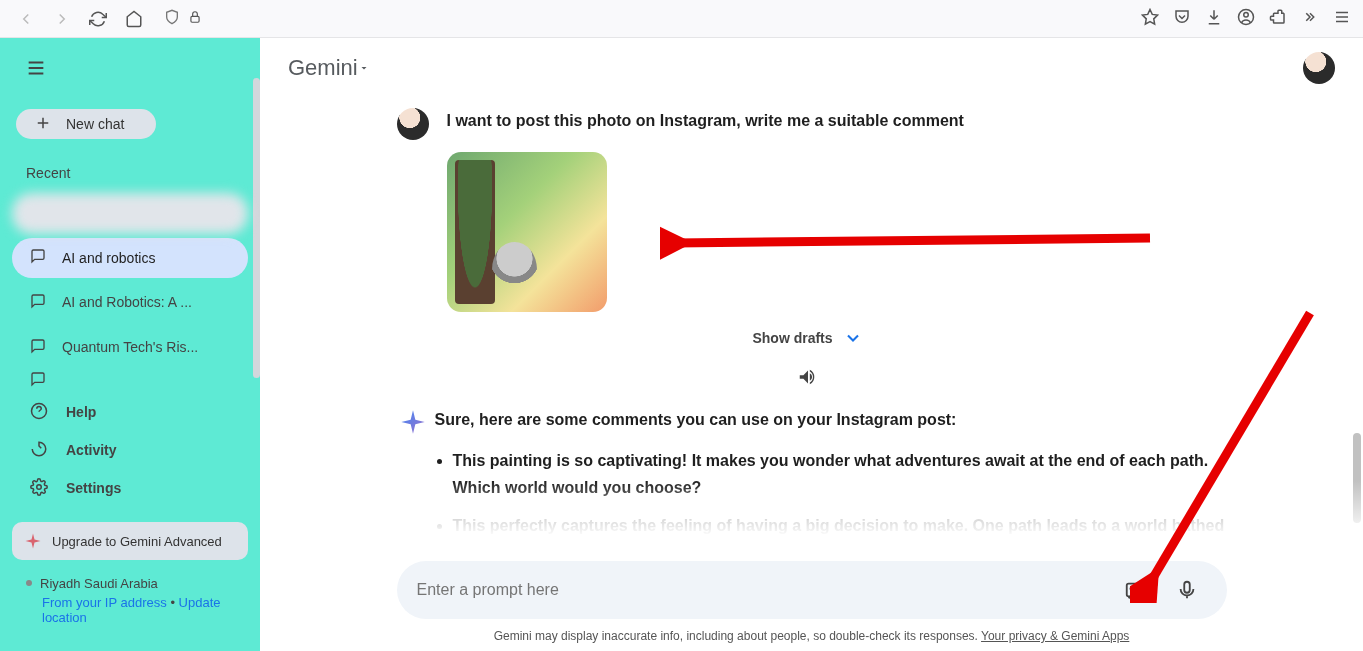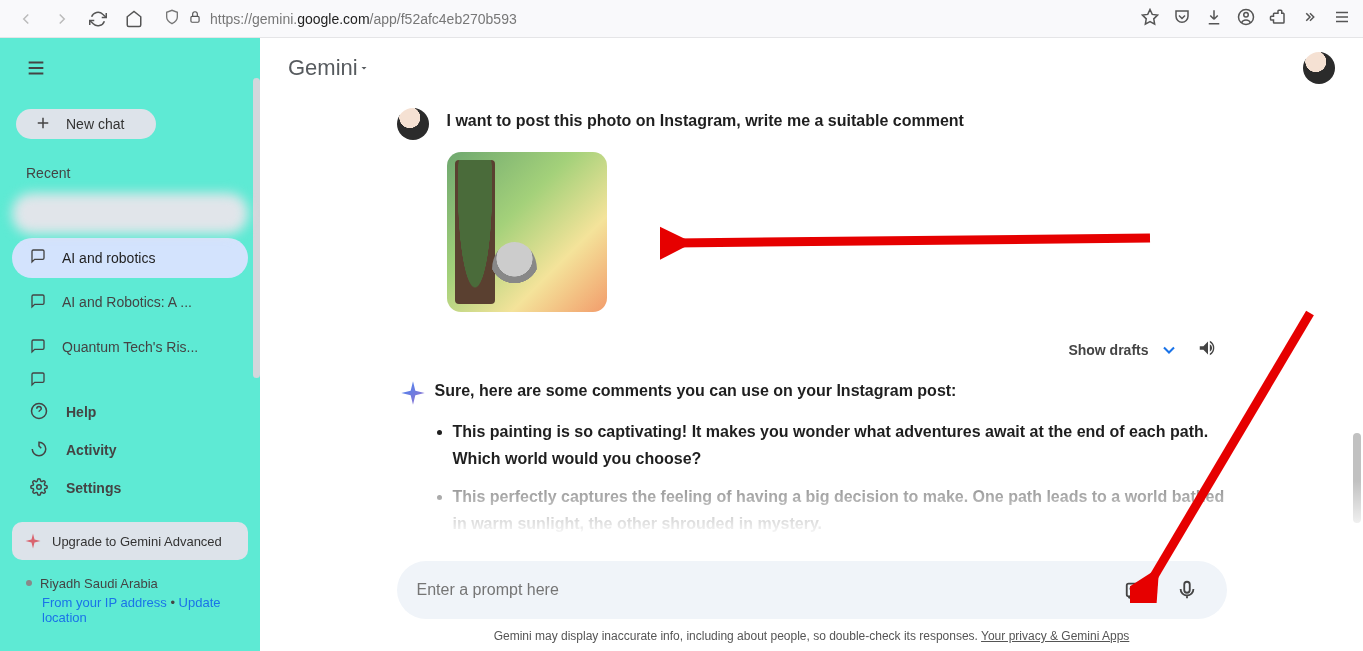--- a/index.html
+++ b/index.html
@@ -46,21 +46,21 @@
     .conversation { max-width: 830px; margin: 10px auto 0 auto; }
 
     .user-row { display: flex; gap: 18px; margin-bottom: 12px; }
     .user-avatar { width: 32px; height: 32px; border-radius: 50%; background: radial-gradient(circle at 40% 30%, #f5e1d3 35%, #2b2b2b 36%); flex-shrink: 0;}
     .user-msg { font-size: 16px; color: #1f1f1f; padding-top: 4px; }
 
     .attached-img { width: 160px; height: 160px; border-radius: 14px; margin-left: 50px; margin-top: 4px; background: linear-gradient(135deg,#6fa86f 0%,#a4d17a 40%,#f4e39a 70%,#f29c6b 100%); position:relative; overflow:hidden;}
     .attached-img::before{content:'';position:absolute;left:8px;top:8px;width:40px;height:144px;background:radial-gradient(ellipse at 50% 20%,#4a6b3a 60%,transparent 61%),linear-gradient(#5a4030,#5a4030);border-radius:4px;}
     .attached-img::after{content:'';position:absolute;left:45px;bottom:15px;width:45px;height:55px;background:radial-gradient(circle at 50% 30%,#ccc 40%,#888 41% 55%,transparent 56%);border-radius:50% 50% 40% 40%;}
 
-    .response-header { display: flex; justify-content: flex-end; align-items: center; gap: 18px; margin: 25px 0 14px 0; padding-right: 8px;}
+    .response-header { display: flex; justify-content: flex-end; align-items: center; gap: 18px; margin: 16px 0 14px 0; padding-right: 8px; flex-direction: column;}
     .show-drafts { display: flex; align-items: center; gap: 10px; color: #444; font-size: 14px; cursor: pointer; }
     .sound-btn { cursor: pointer; color: #444;}
 
     .ai-row { display: flex; gap: 6px; }
     .spark { width: 32px; height: 32px; flex-shrink: 0; display:flex; align-items:center; justify-content:center;}
     .ai-msg { font-size: 16px; color: #1f1f1f; line-height: 1.7; }
     .ai-msg ul { margin: 14px 0 0 18px; }
     .ai-msg li { margin-bottom: 10px; }
     .fade-out { position: absolute; bottom: 0; left: 0; right: 0; height: 80px; background: linear-gradient(transparent, #fff 70%); pointer-events:none;}
 
@@ -102,21 +102,20 @@
       </svg>
     </div>
   <div class="url-bar">
     <span><svg width="16" height="16" viewBox="0 0 24 24" fill="none" stroke="#777" stroke-width="2">
           <path d="M12 22s8-4 8-10V5l-8-3-8 3v7c0 6 8 10 8 10z"></path>
         </svg></span>
     <span><svg width="14" height="14" viewBox="0 0 24 24" fill="none" stroke="#555" stroke-width="2">
           <rect x="5" y="11" width="14" height="10" rx="2"></rect>
           <path d="M8 11V7a4 4 0 118 0v4"></path>
         </svg></span>
-    <span class="url-text"><span>https://</span><span>gemini.</span><span class="dark">google.com</span><span>/app/f52afc4eb270b593</span></span>
   </div>
   <div class="right-icons">
     <span><svg width="18" height="18" viewBox="0 0 24 24" fill="none" stroke="currentColor" stroke-width="2">
           <path d="M12 2l3 6.5 7 1-5 5 1.2 7L12 18l-6.2 3.5L7 14.5 2 9.5l7-1z"></path>
         </svg></span>
     <span><svg width="18" height="18" viewBox="0 0 24 24" fill="none" stroke="currentColor" stroke-width="2">
           <path d="M4 4h16v7a8 8 0 11-16 0V4z"></path>
           <path d="M8 10l4 4 4-4"></path>
         </svg></span>
     <span><svg width="18" height="18" viewBox="0 0 24 24" fill="none" stroke="currentColor" stroke-width="2">

